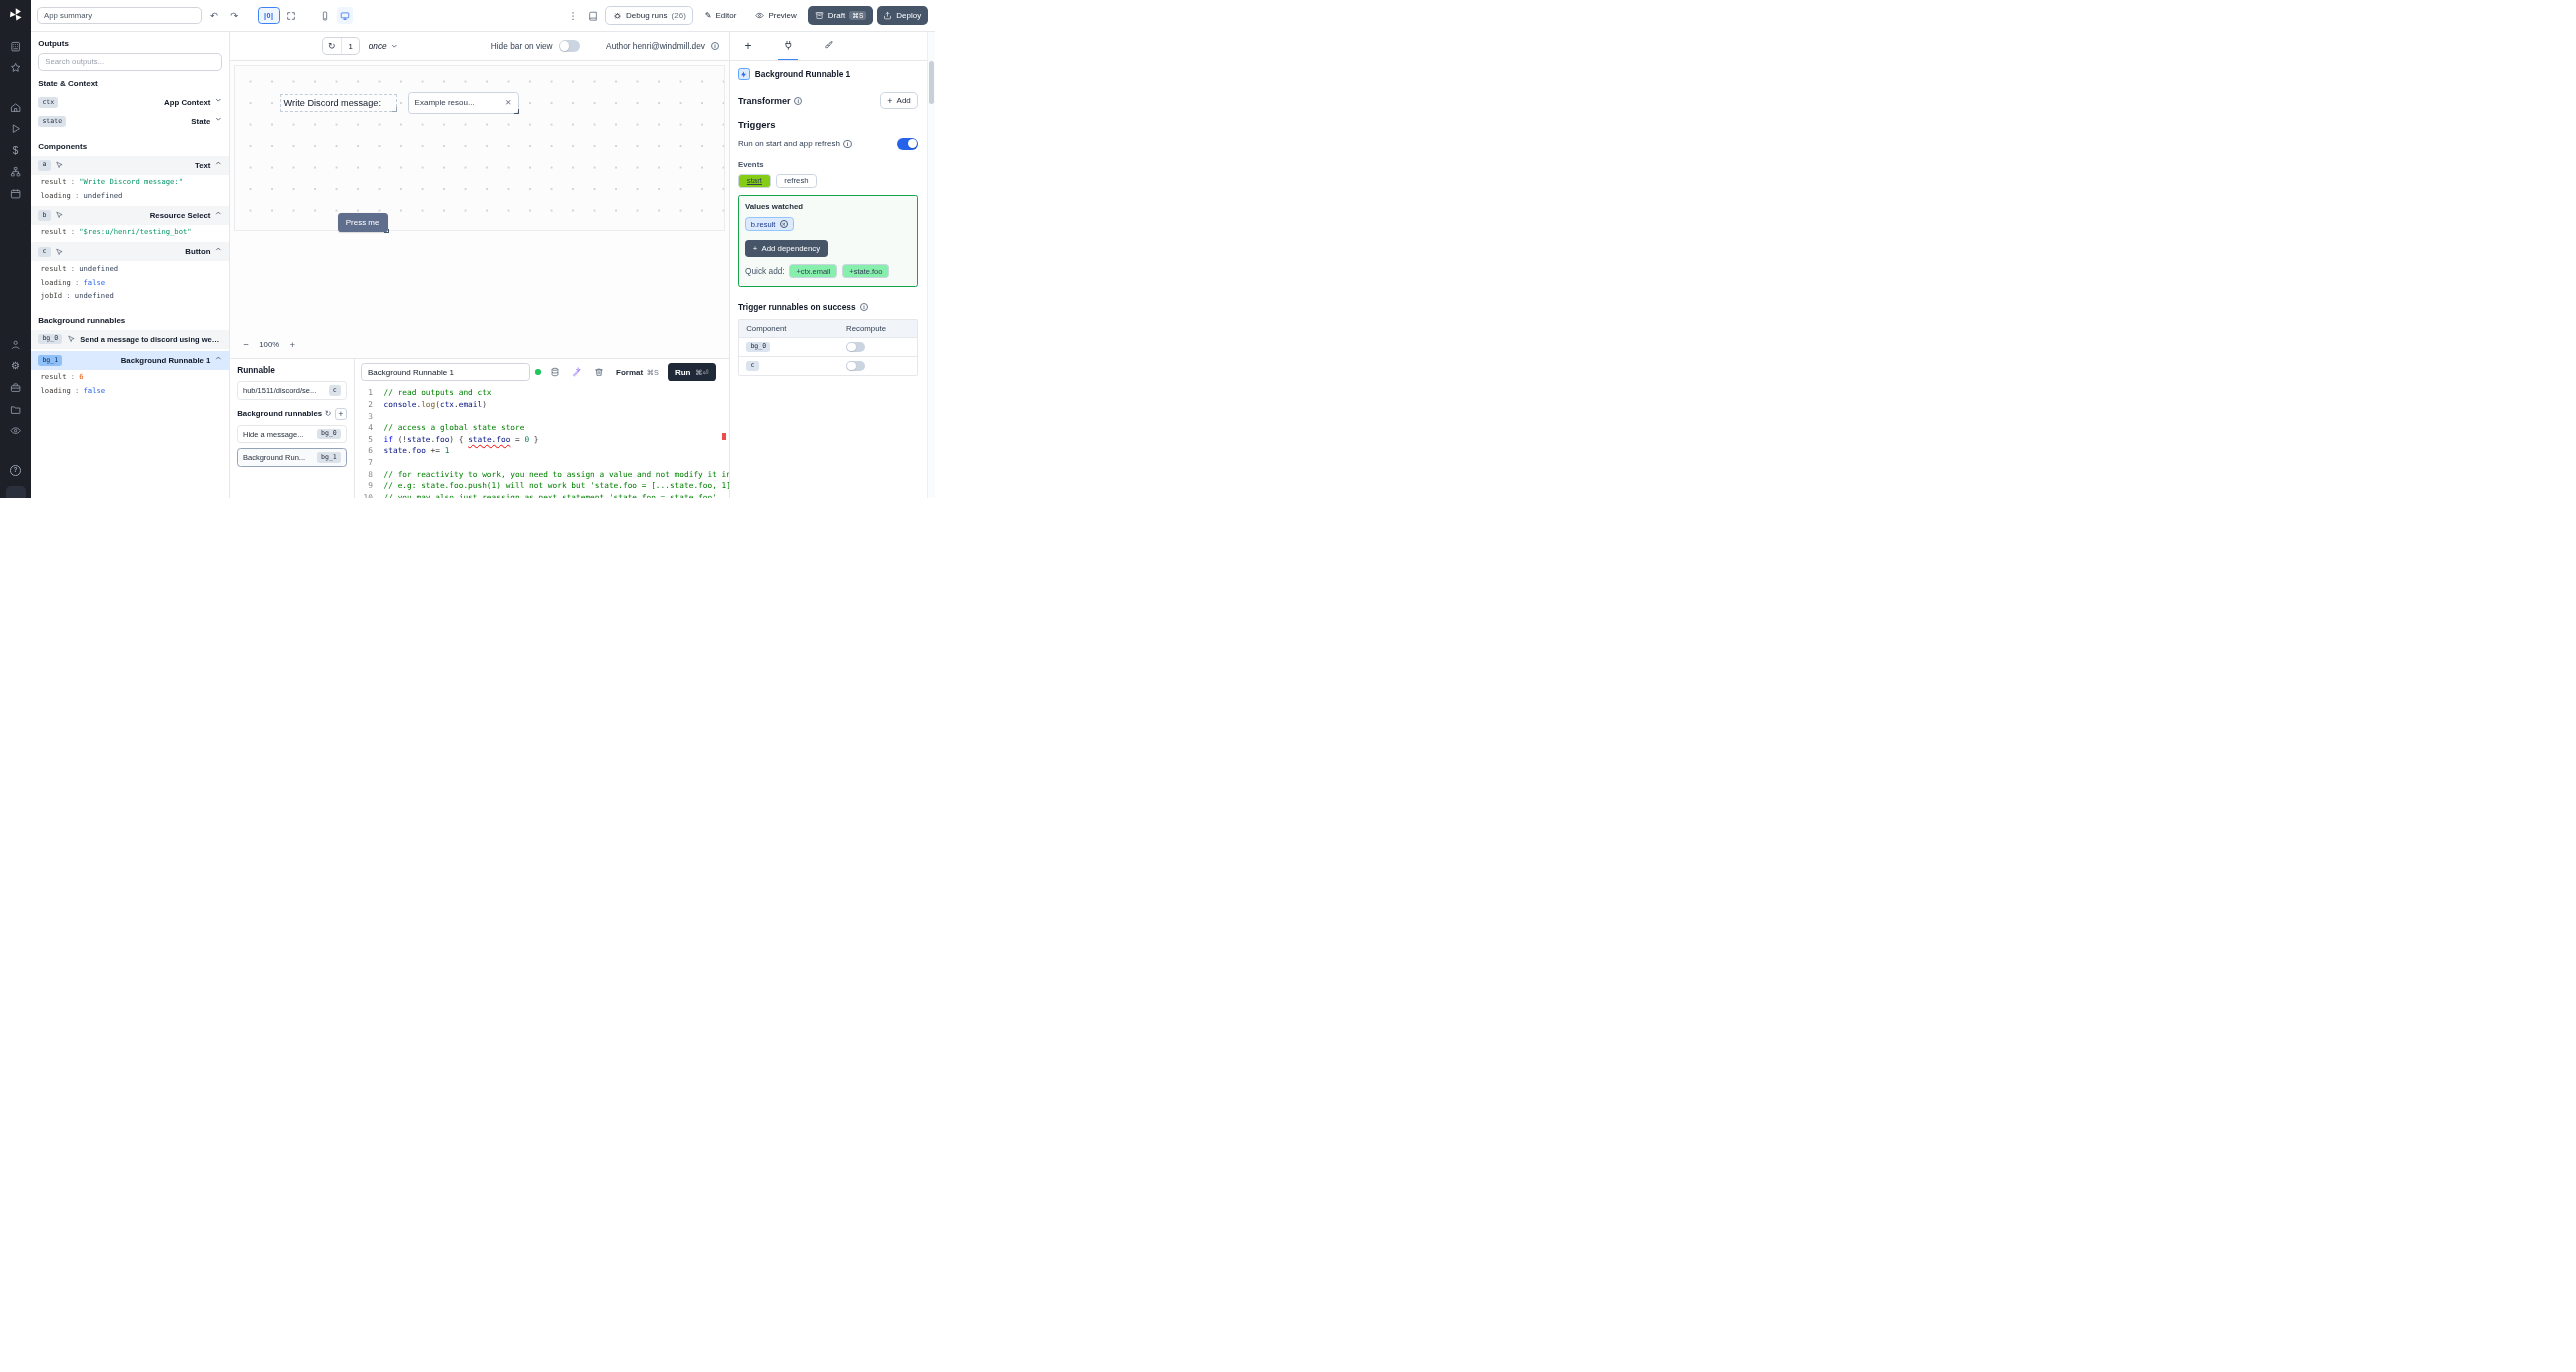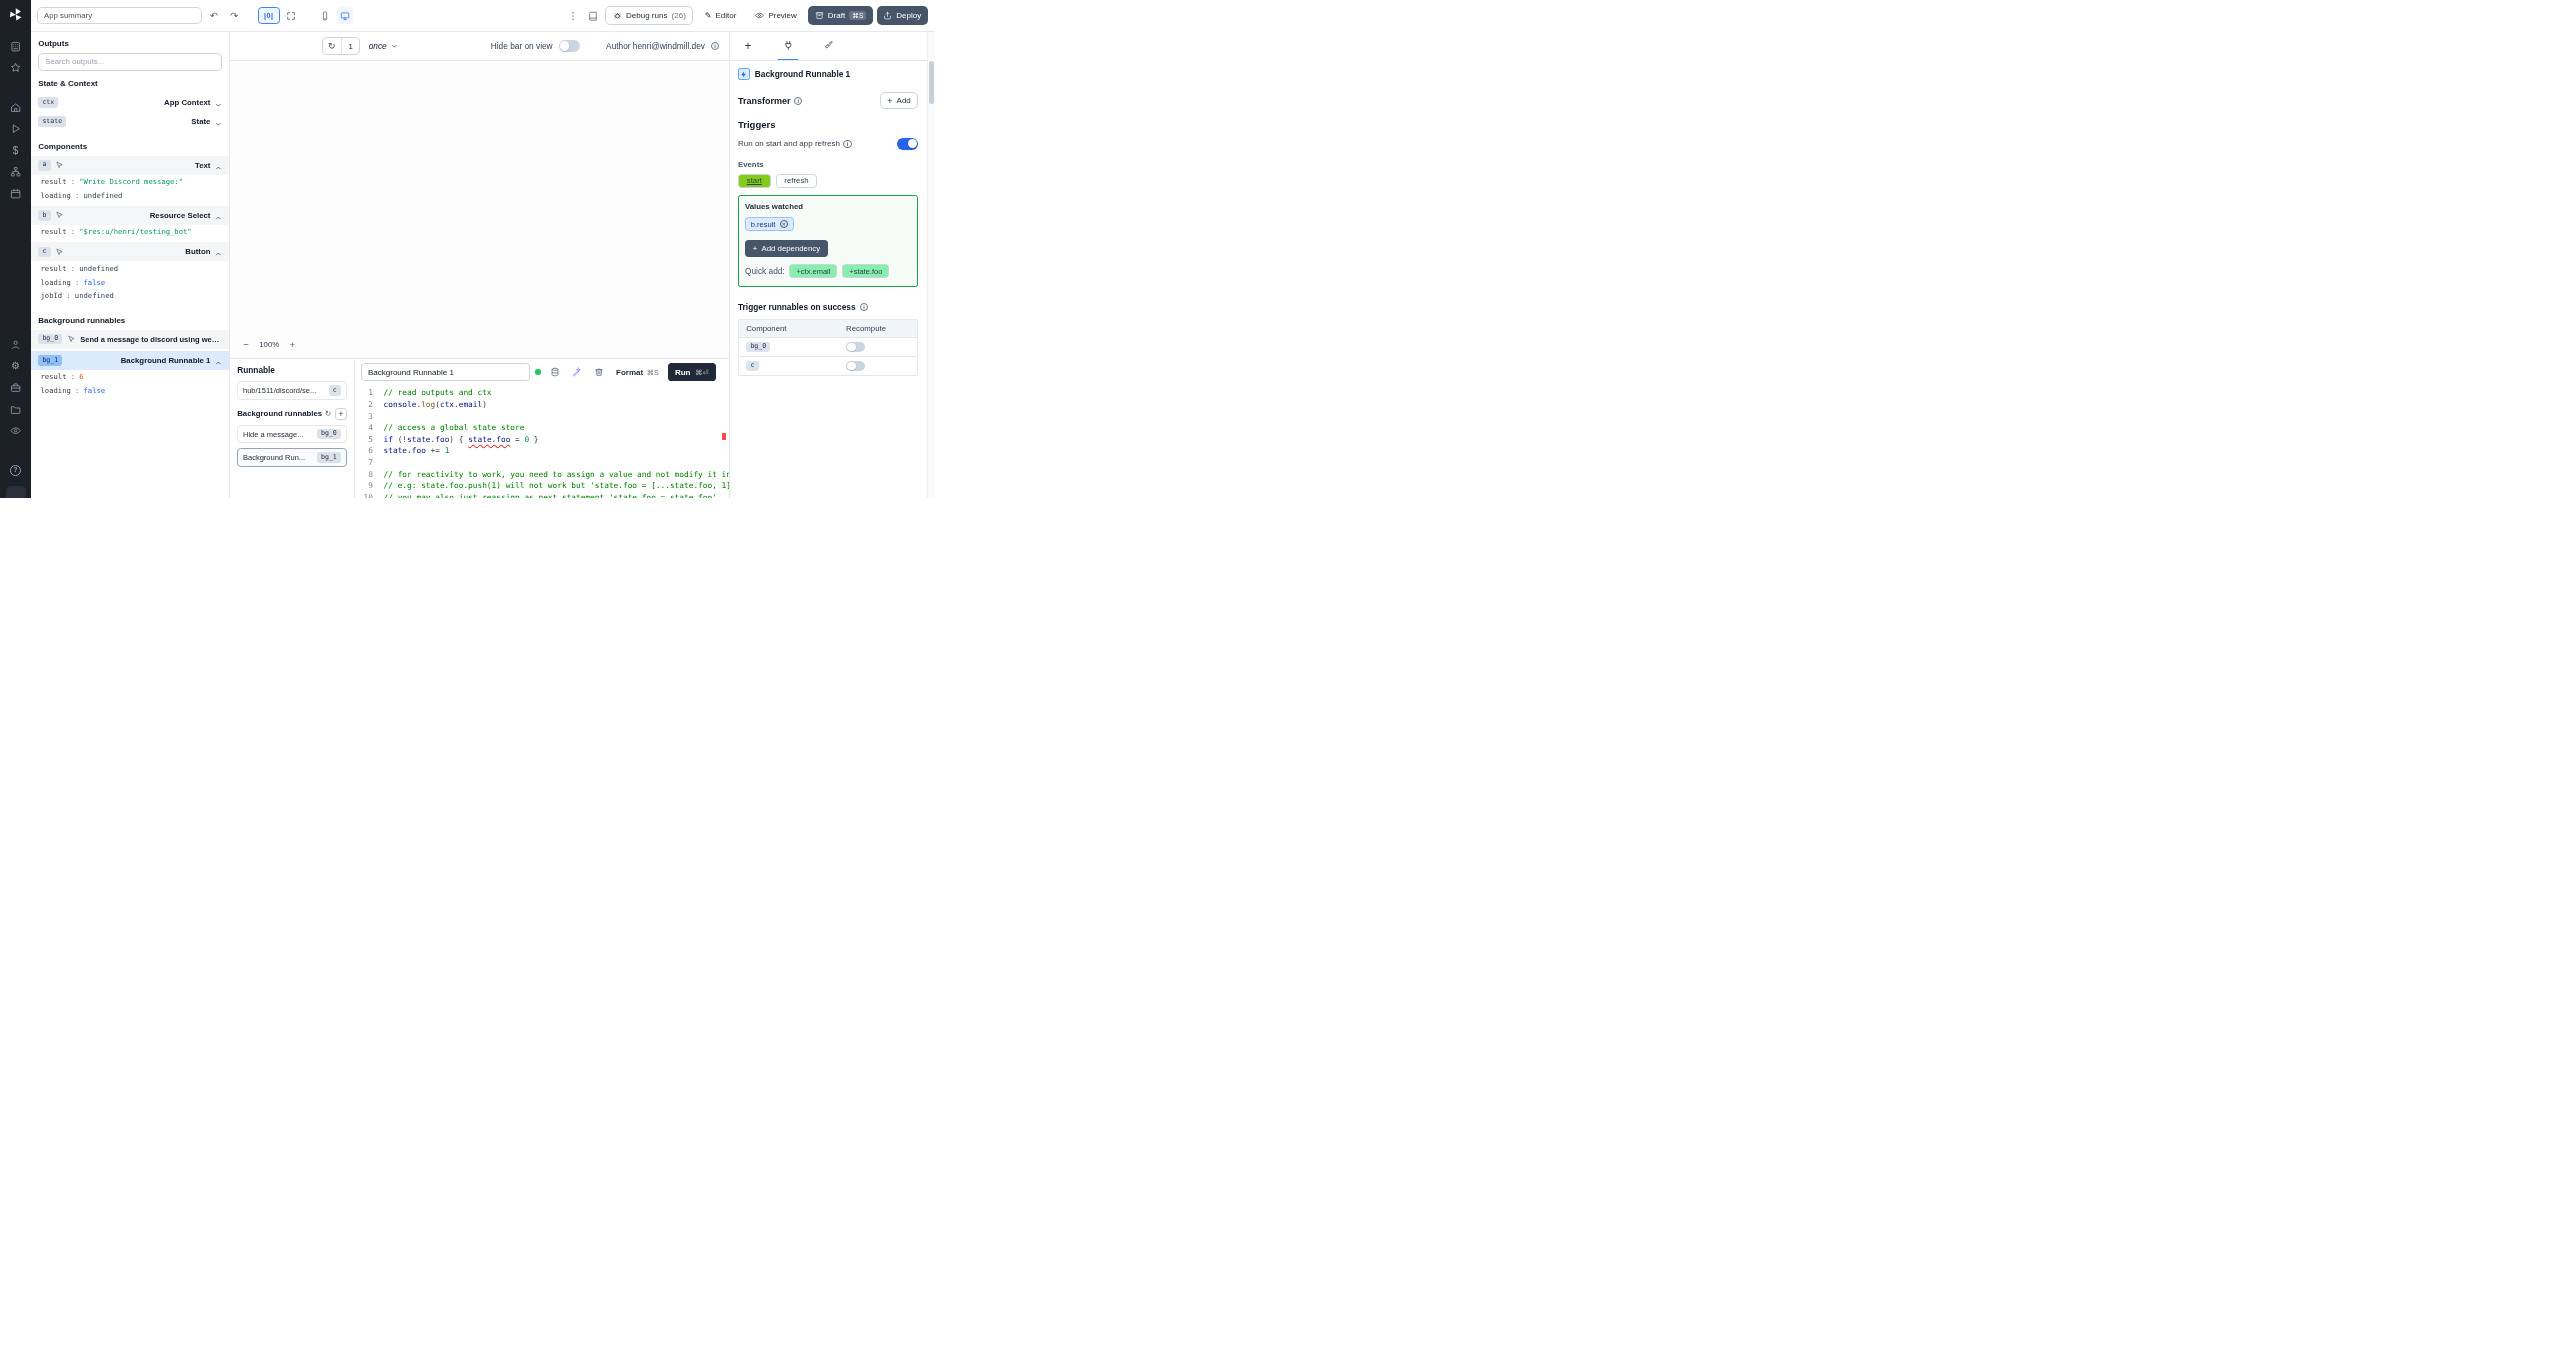--- a/index.html
+++ b/index.html
@@ -48,21 +48,21 @@
 
   
   .outputs { width: 199px; border-right: 0.6px solid #e5e7eb; background: #fff; flex-shrink: 0;
     overflow: hidden; font-size: 7.8px; }
   .sec-title { font-size: 8px; font-weight: 700; color: #111827; margin: 7.2px 7.2px 4.8px; }
   .search { display: block; width: calc(100% - 14.3px); margin: 1.2px 7.2px 8.3px; height: 18px;
     border: 0.6px solid #d1d5db; border-radius: 4.8px; padding: 0 6px; font-size: 7.8px; outline: none;
     font-family: "Liberation Sans", sans-serif; }
   .search::placeholder { color: #9ca3af; }
   .out-row { display: flex; align-items: center; gap: 4.8px; padding: 4.2px 7.2px; cursor: pointer; }
-  .out-row .right { margin-left: auto; display: flex; align-items: flex-end; gap: 4.8px; }
+  .out-row .right { margin-left: auto; display: flex; align-items: flex-start; gap: 4.8px; }
   .row-label { font-weight: 700; font-size: 7.8px; color: #111827; }
   .badge { display: inline-block; background: #dbe2ea; color: #273142; font-family: "DejaVu Sans Mono", monospace;
     font-size: 6.6px; padding: 0.6px 4.2px; border-radius: 2.4px; line-height: 9.5px; white-space: nowrap; }
   .badge.blue { background: #8fc0f7; color: #132c61; }
   .comp-head { background: #f3f5f7; }
   .bg1-head { background: #dbeafe; }
   .hand { color: #475569; display: flex; }
   .hand svg { width: 8.3px; height: 8.3px; }
   .chev { display: flex; color: #475569; cursor: pointer; }
   .chev svg { width: 6.6px; height: 4.2px; }
@@ -528,20 +528,35 @@
           </div>
           <div class="right-tools">
             <span class="hidebar-label">Hide bar on view</span>
             <span class="toggle"></span>
             <span class="author">Author henri@windmill.dev</span>
             <span class="info">i</span>
           </div>
         </div>
 
         <div class="canvas">
+          <div class="grid">
+            <div class="cmp cmp-text">
+              <span>Write Discord message:</span>
+              <span class="handle" style="border-color:#9aa6b5"></span>
+            </div>
+            <div class="cmp cmp-select">
+              <span class="trunc">Example resou...</span>
+              <span class="clear-x">✕</span>
+              <span class="handle"></span>
+            </div>
+            <div class="cmp cmp-button">
+              <span>Press me</span>
+              <span class="handle"></span>
+            </div>
+          </div>
           <div class="zoombar">
             <span class="zoom-btn">−</span>
             <span class="zoom-val">100%</span>
             <span class="zoom-btn">+</span>
           </div>
         </div>
 
         <div class="bottom">
           <div class="runnables">
             <div class="run-title">Runnable</div>

